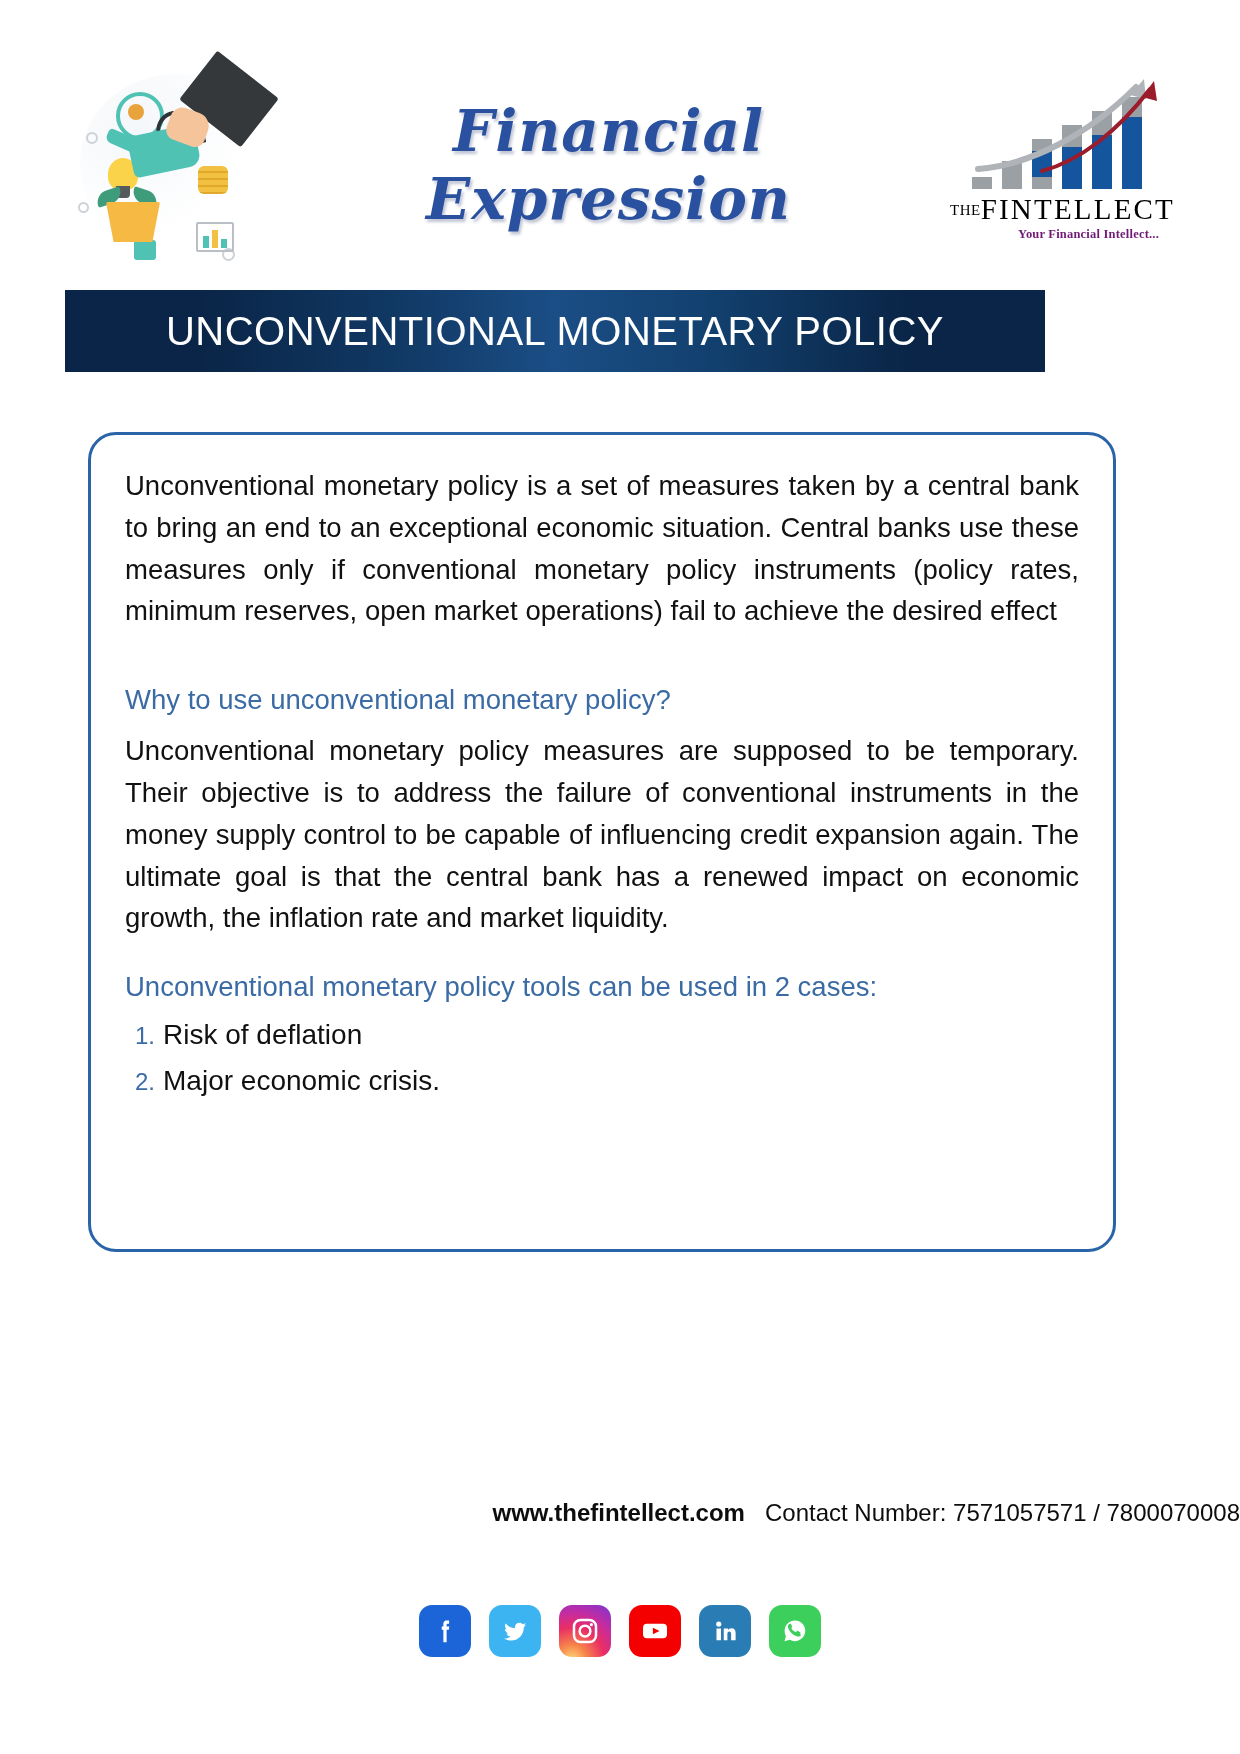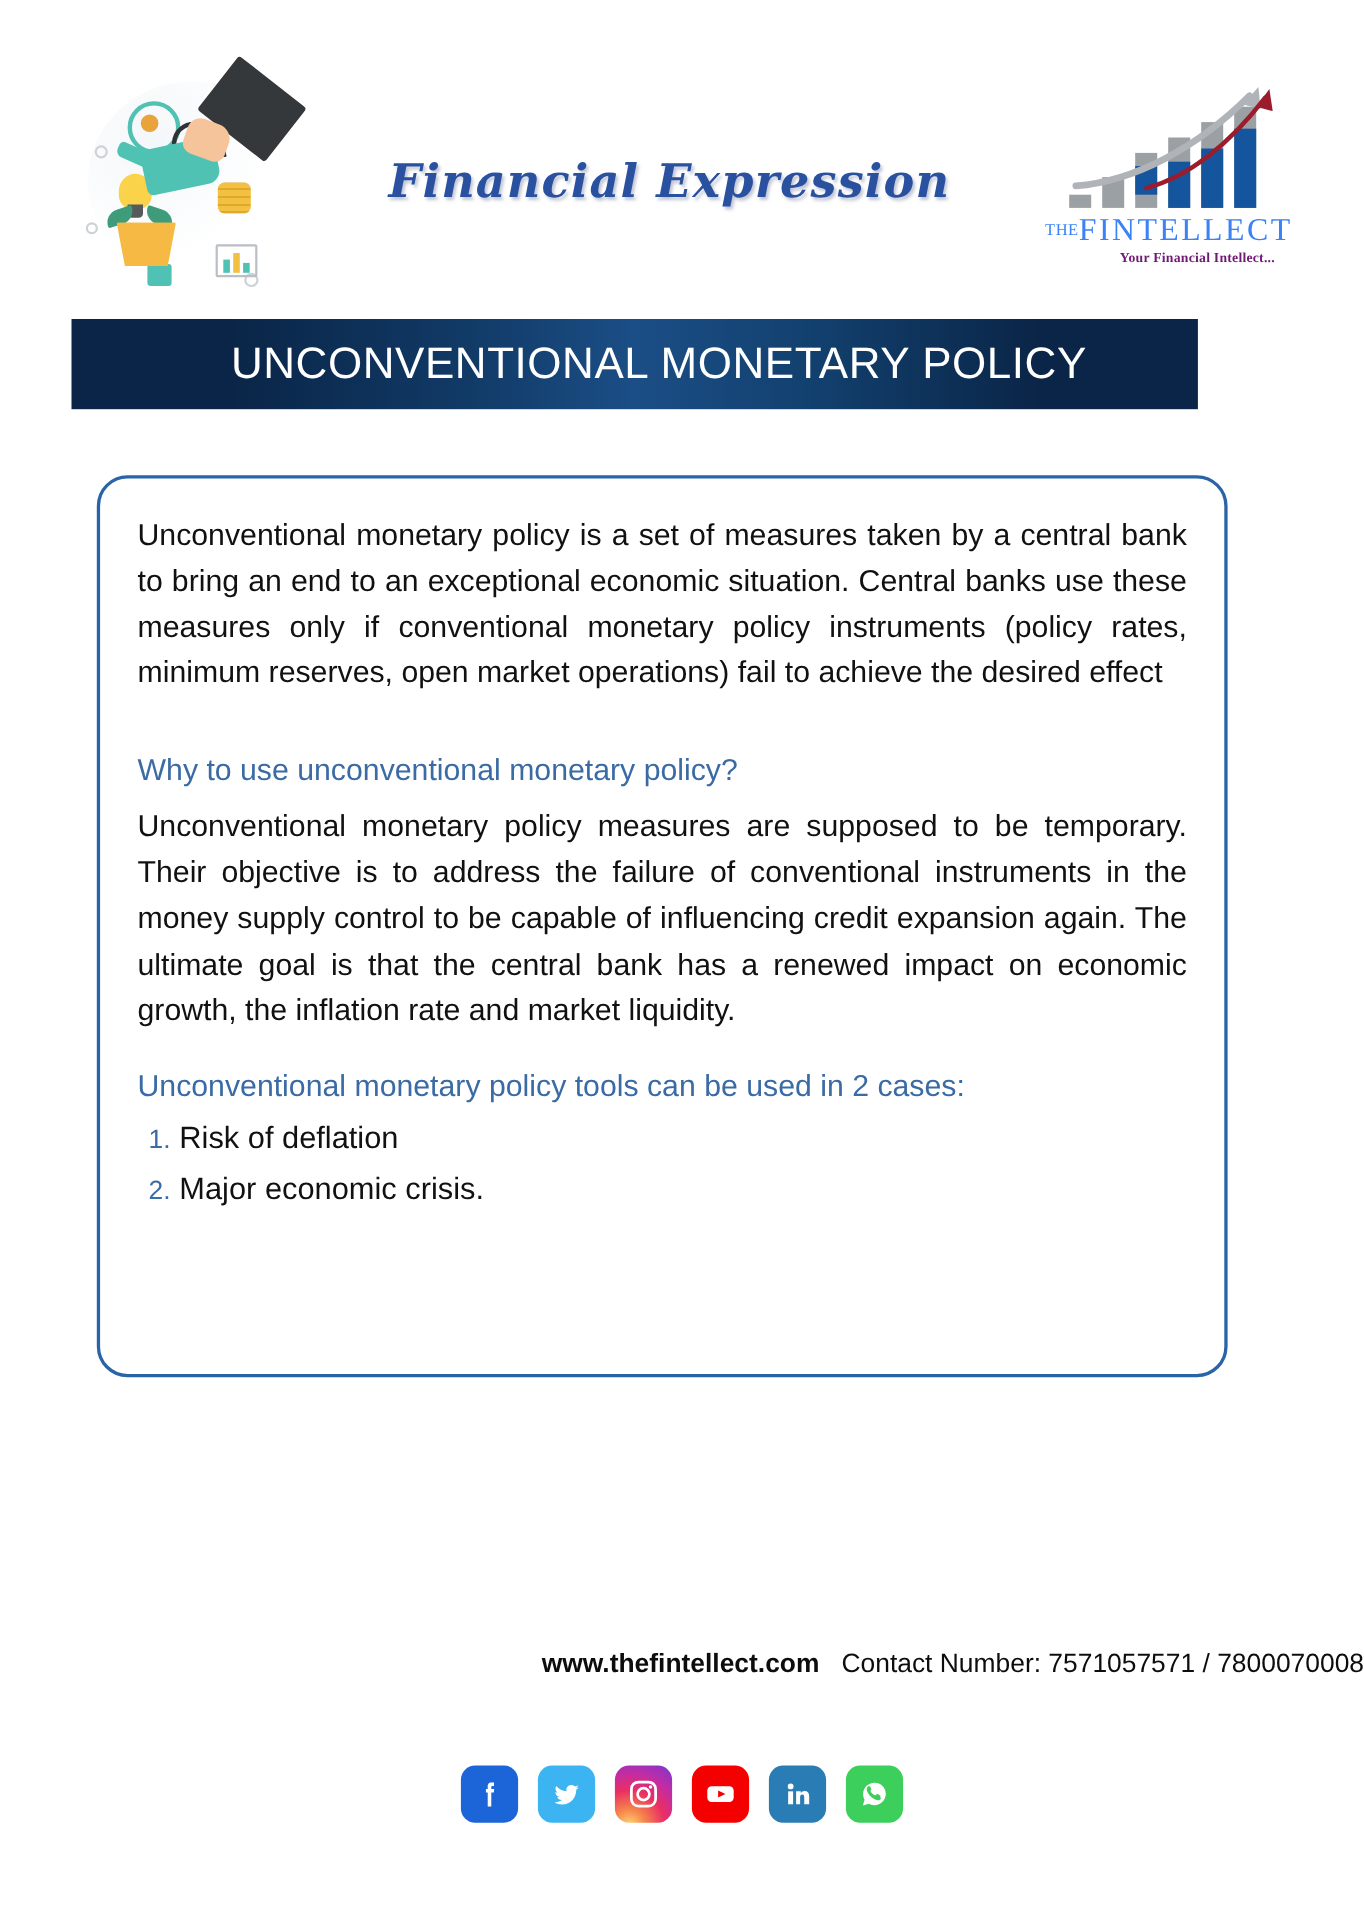--- a/index.html
+++ b/index.html
@@ -33,21 +33,21 @@
     position: relative;
     flex: 0 0 auto;
   }
 
   .header-title {
     flex: 1 1 auto;
     text-align: center;
     font-family: "DejaVu Serif", serif;
     font-style: italic;
     font-weight: bold;
-    font-size: 42px;
+    font-size: 58px;
     color: #2a51a0;
     letter-spacing: 1px;
     text-shadow: 2px 3px 3px rgba(140,150,175,0.55);
     padding-right: 20px;
   }
 
   .logo-block {
     width: 215px;
     height: 200px;
     margin-right: 75px;
@@ -61,21 +61,20 @@
     left: 65px;
     top: 290px;
     width: 980px;
     height: 82px;
     background: linear-gradient(to right,
        #0a2547 0%, #0a2547 14%, #113a66 35%, #1b4e86 50%,
        #12406e 66%, #0a2547 86%, #0a2547 100%);
     display: flex;
     align-items: center;
     justify-content: center;
-    padding-left: 44px;
   }
   .banner-title {
     color: #ffffff;
     font-size: 40px;
     font-weight: 300;
     letter-spacing: 0.5px;
     font-family: "Liberation Sans", sans-serif;
     white-space: nowrap;
   }
 
@@ -308,21 +307,21 @@
   }
 
   
   .logo-chart { position: absolute; left: 10px; top: 8px; width: 200px; height: 125px; }
   .logo-name {
     position: absolute;
     left: 0; top: 128px;
     width: 215px;
     text-align: center;
     font-family: "Liberation Serif", serif;
-    color: #3b82f6;
+    color: #000000;
     white-space: nowrap;
   }
   .logo-the { font-size: 15px; letter-spacing: 0.5px; vertical-align: 4px; }
   .logo-main { font-size: 29px; letter-spacing: 2.2px; }
   .logo-tag {
     position: absolute;
     left: 0; top: 162px;
     width: 215px;
     text-align: right;
     padding-right: 6px;

